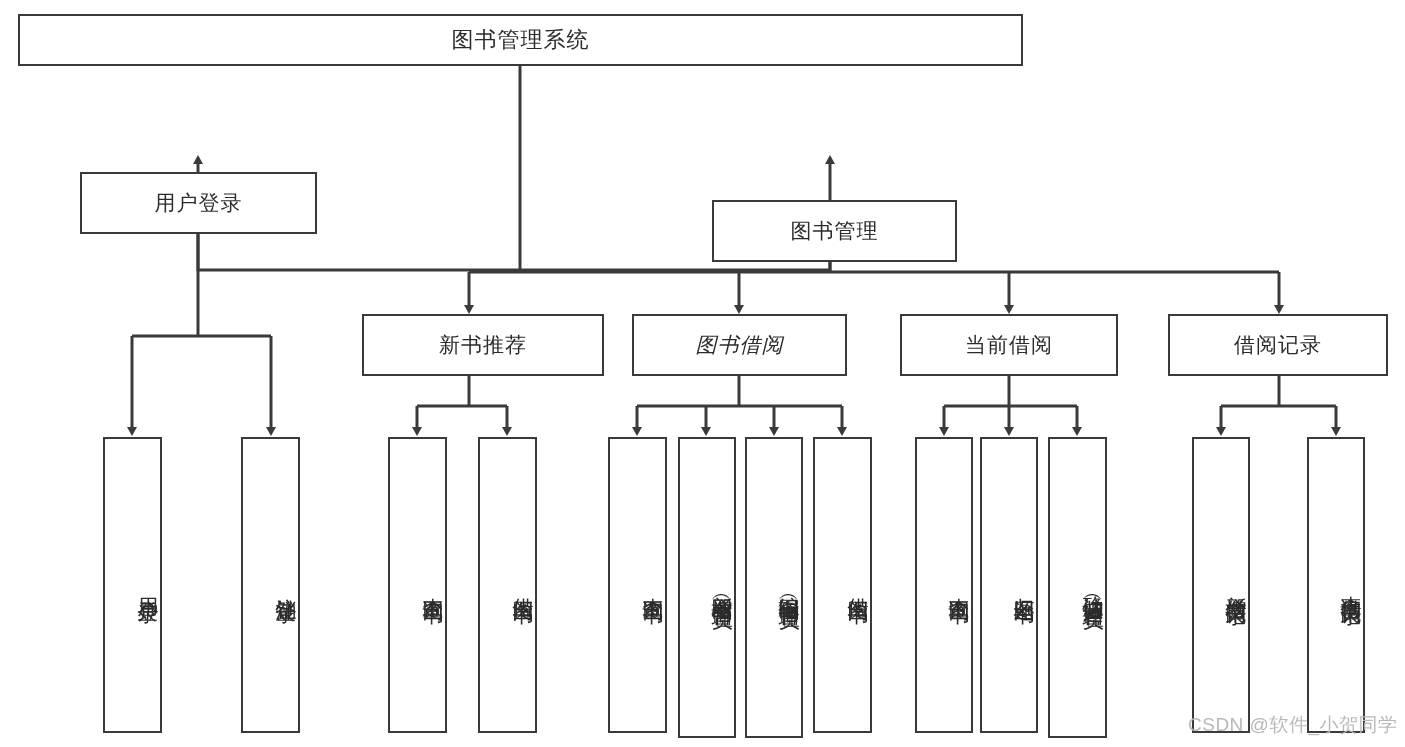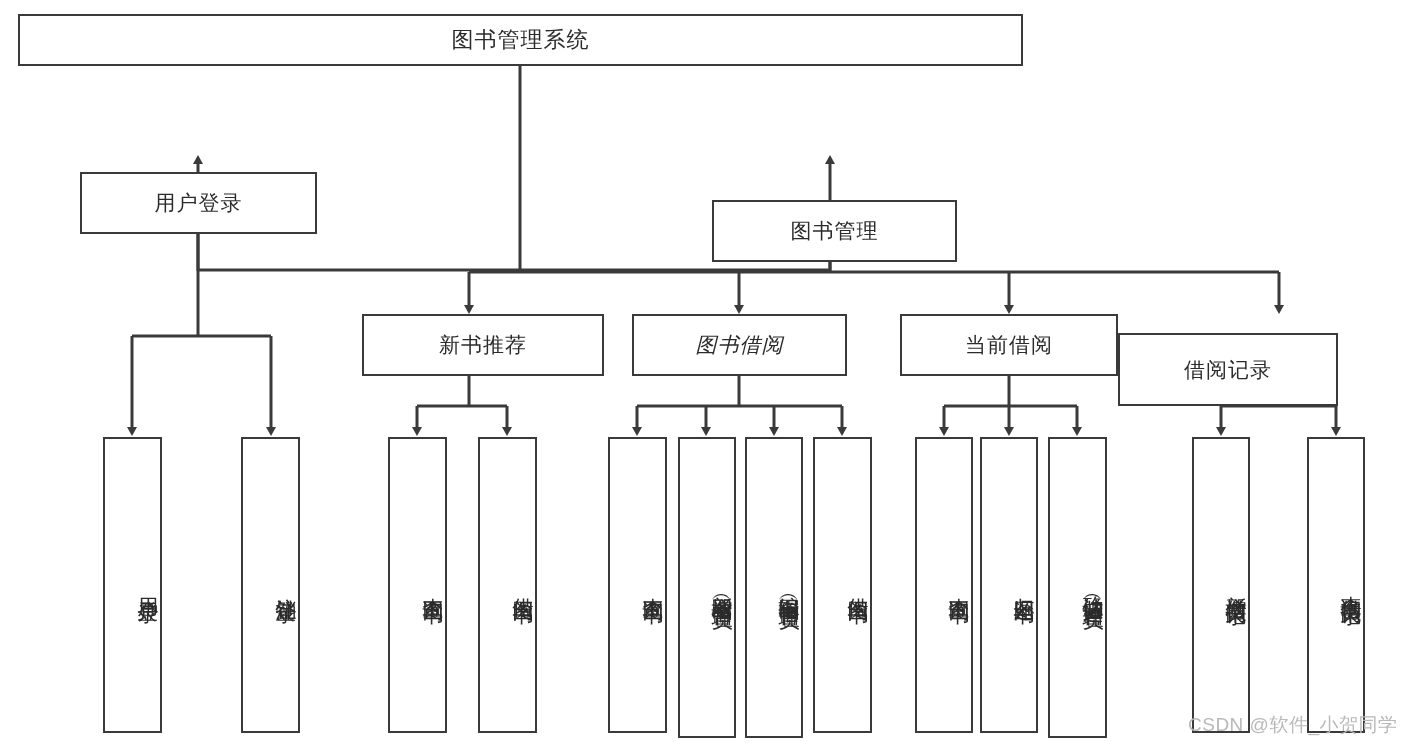--- a/index.html
+++ b/index.html
@@ -175,21 +175,21 @@
 
   <div class="node h" style="left:362px; top:314px; width:242px; height:62px;">
     <span>新书推荐</span>
   </div>
   <div class="node h" style="left:632px; top:314px; width:215px; height:62px;font-style:italic;">
     <span>图书借阅</span>
   </div>
   <div class="node h" style="left:900px; top:314px; width:218px; height:62px;">
     <span>当前借阅</span>
   </div>
-  <div class="node h" style="left:1118px; top:314px; width:220px; height:73px;margin-top:19px;">
+  <div class="node h" style="left:1168px; top:314px; width:220px; height:62px;">
     <span>借阅记录</span>
   </div>
 
   <div class="node v" style="left:103px; top:437px; width:59px; height:296px;">
     <span class="vlabel">用户登录</span>
   </div>
   <div class="node v" style="left:241px; top:437px; width:59px; height:296px;">
     <span class="vlabel">注销登录</span>
   </div>
 

